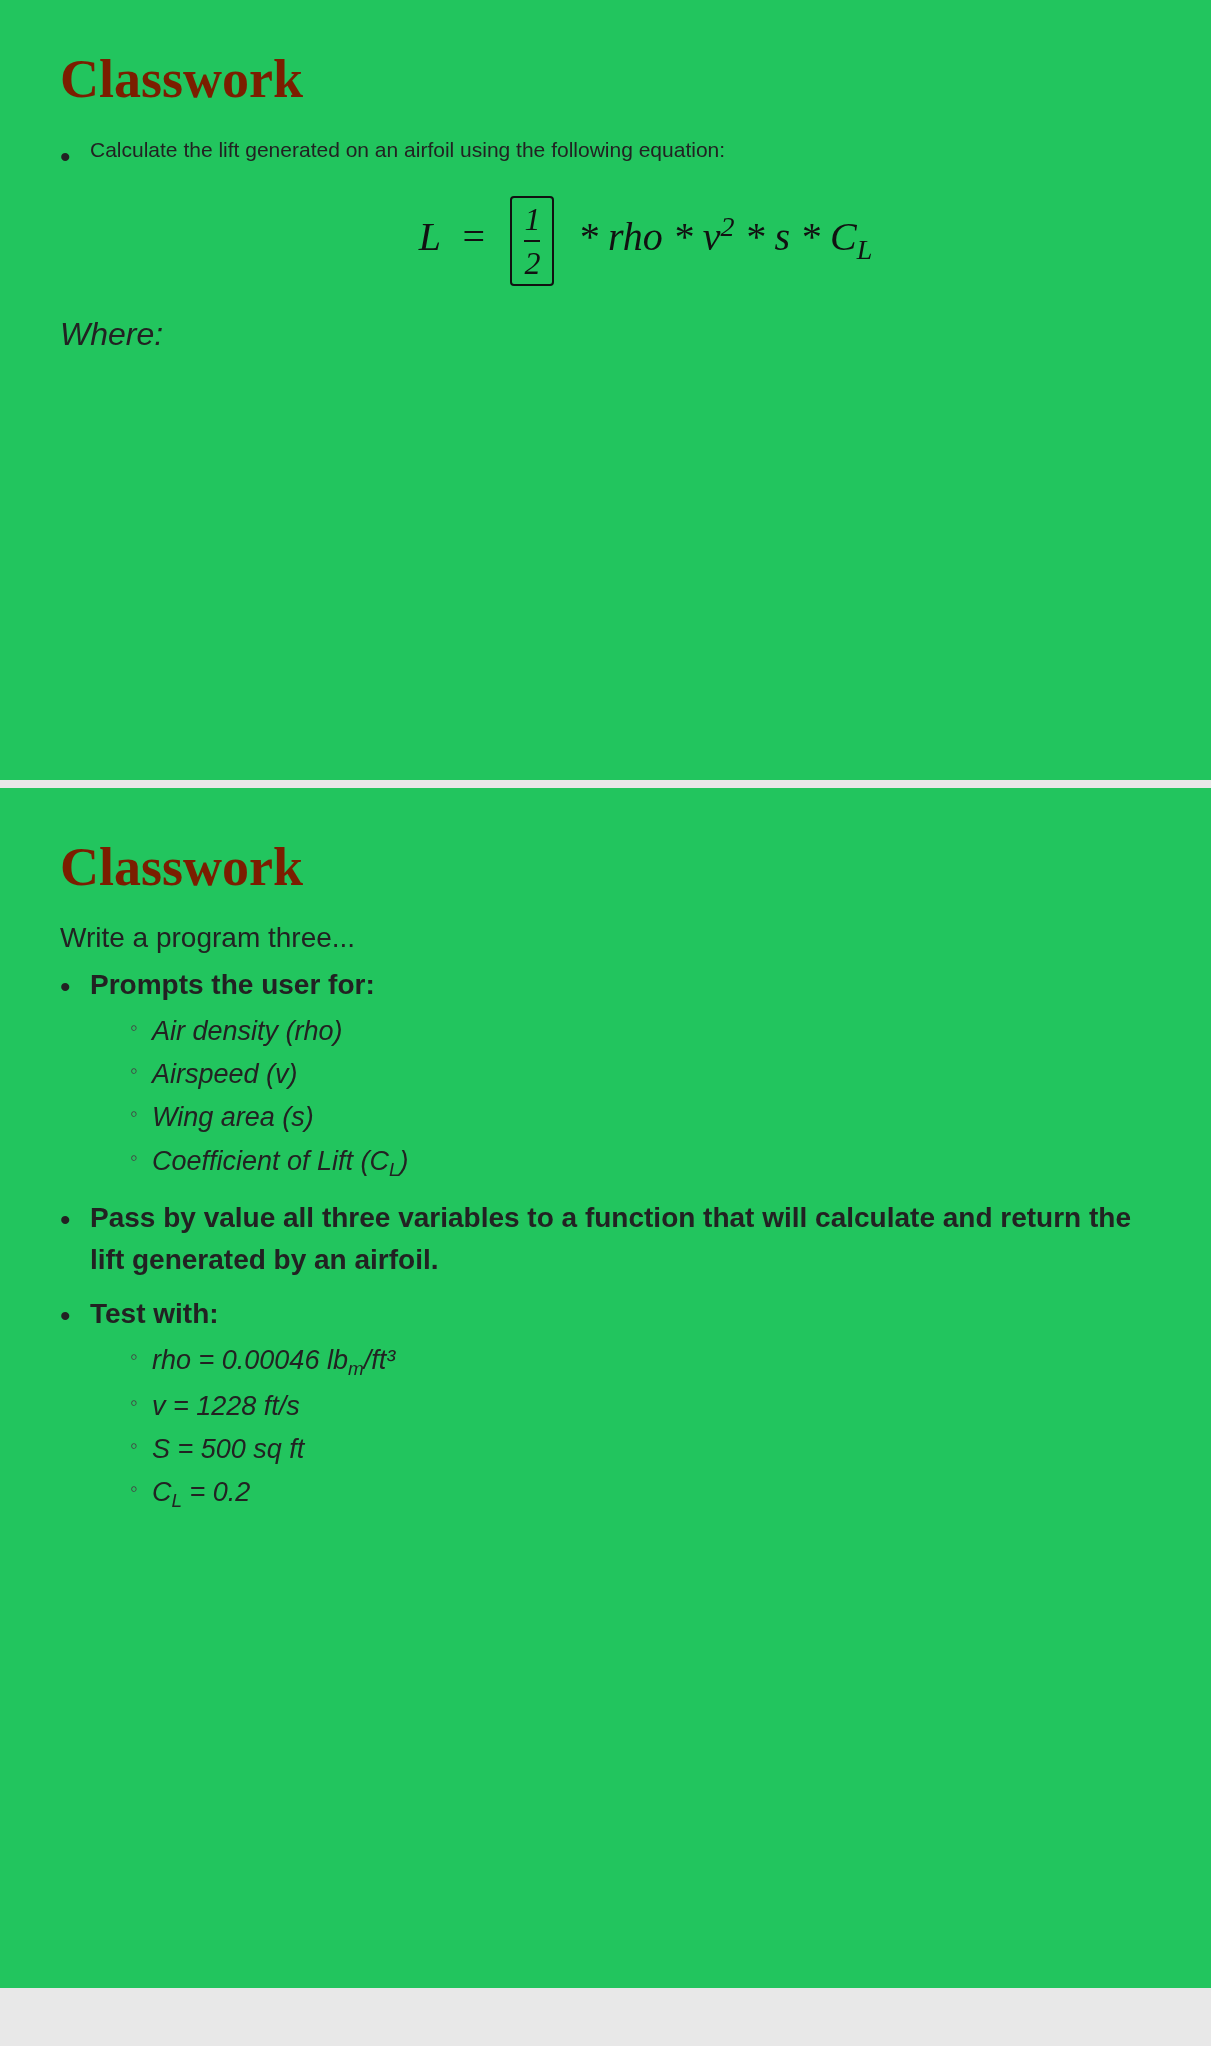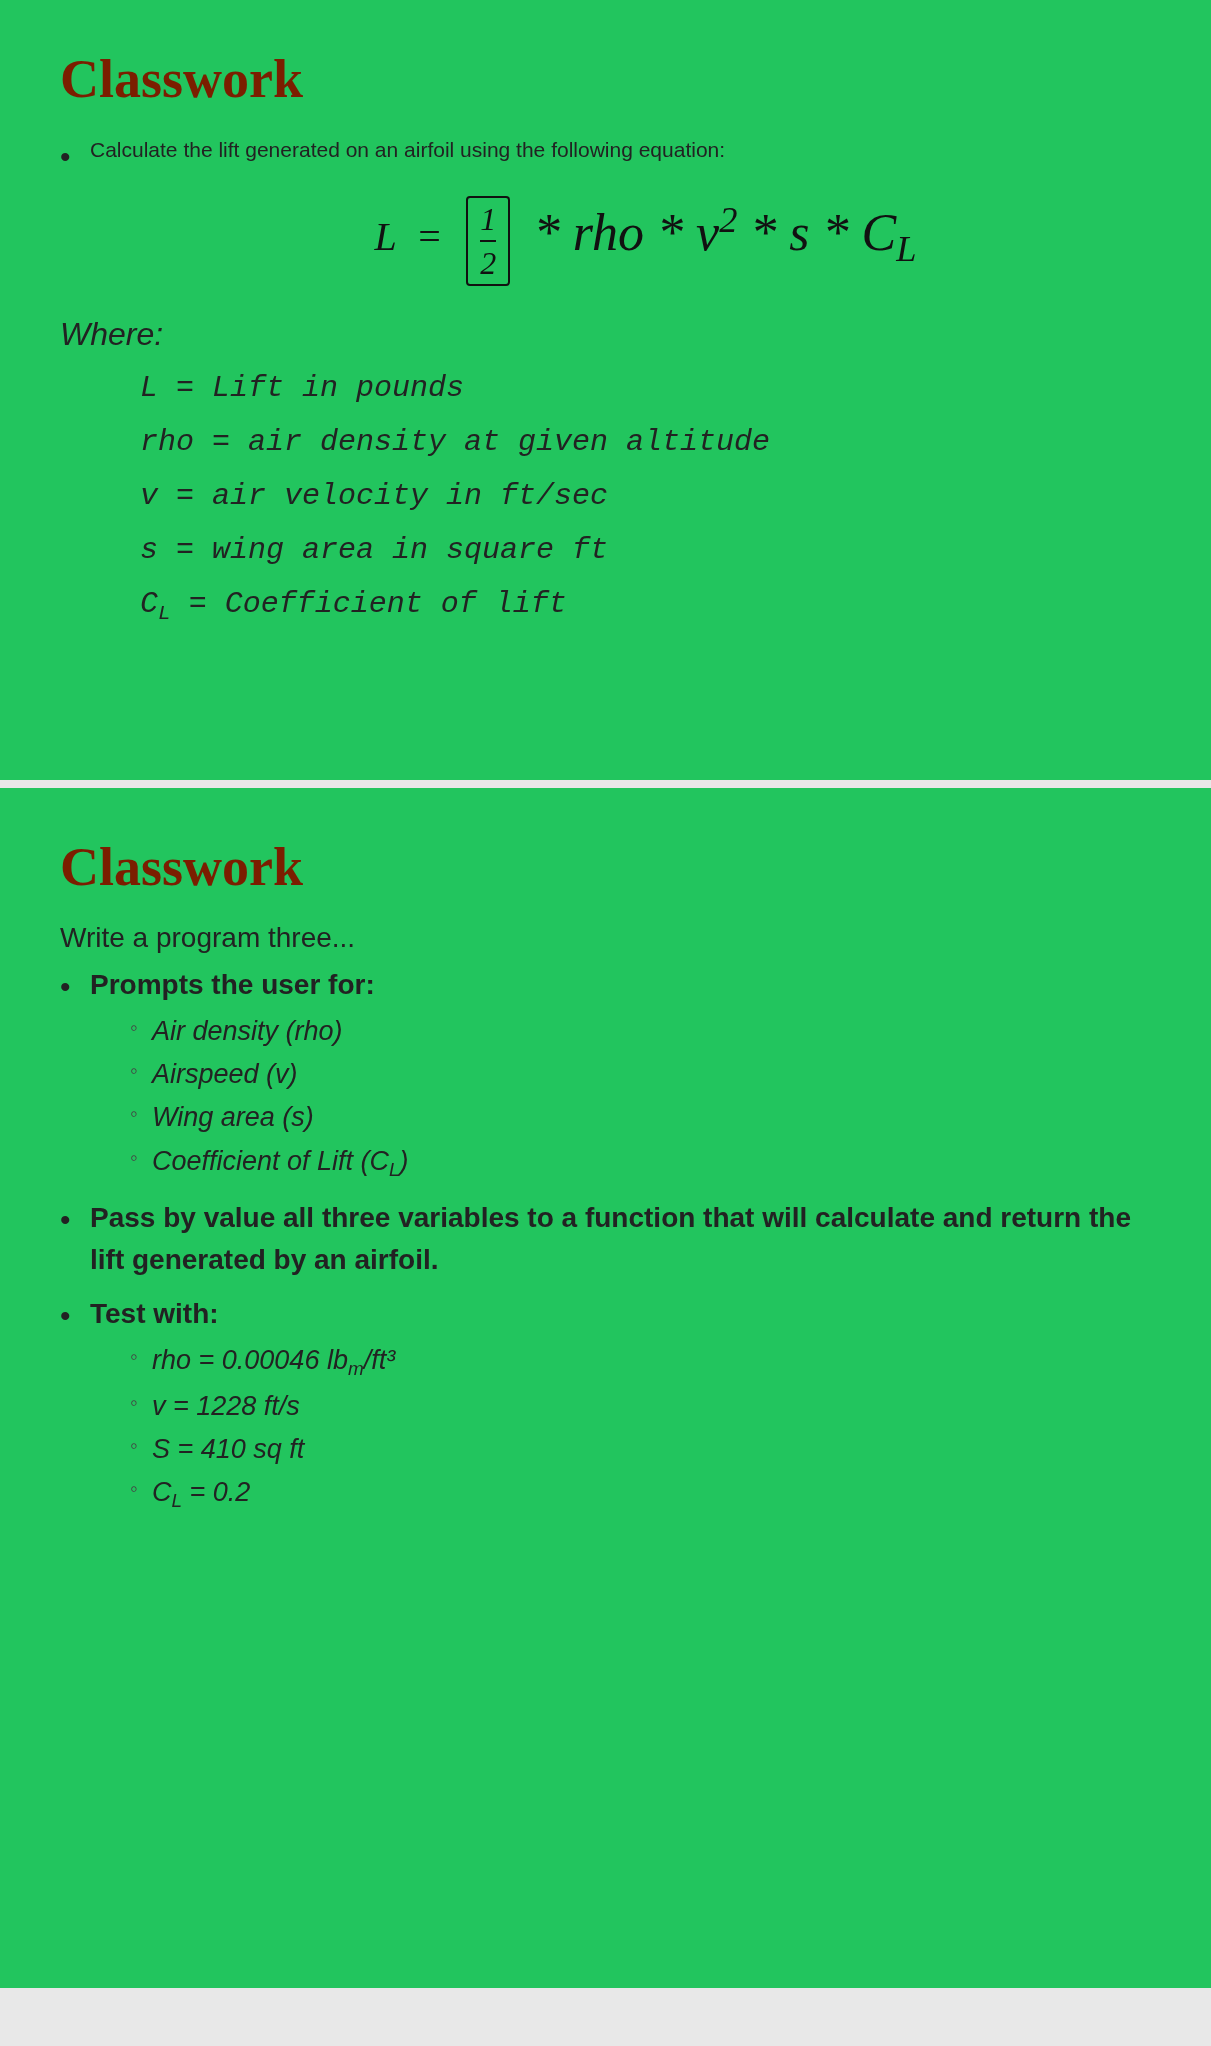--- a/index.html
+++ b/index.html
@@ -176,32 +176,25 @@
     </li>
   </ul>
 
   <div class="formula-block">
     <span style="font-style:italic; font-family:'Times New Roman',serif; font-size:40px;">L</span>
     <span style="font-style:normal; font-size:40px; margin: 0 12px;">=</span>
     <span class="frac">
       <span class="numer">1</span>
       <span class="denom">2</span>
     </span>
-    <span style="font-style:italic; font-size:52px; margin-left:10px;">* rho * v<span class="sup">2</span> * s * C<span class="sub">L</span></span>
+    <span style="font-style:italic; font-size:40px; margin-left:10px;">* rho * v<span class="sup">2</span> * s * C<span class="sub">L</span></span>
   </div>
 
   <div class="where-section">
     <p class="where-label">Where:</p>
-    <div class="definitions">
-      <div class="def-item">L = Lift in pounds</div>
-      <div class="def-item">rho = air density at given altitude</div>
-      <div class="def-item">v = air velocity in ft/sec</div>
-      <div class="def-item">s = wing area in square ft</div>
-      <div class="def-item">C<span class="sub">L</span> = Coefficient of lift</div>
-    </div>
   </div>
 </div>
 
 <div class="slide slide-2">
   <h1 class="slide-title">Classwork</h1>
 
   <p class="intro-text">Write a program three...</p>
 
   <ul class="bullet-list main-bullet-list">
 
@@ -218,19 +211,19 @@
     <li>
       <span class="bold-text">Pass by value all three variables to a function that will calculate and return the lift generated by an airfoil.</span>
     </li>
 
 
     <li>
       <span class="bold-text">Test with:</span>
       <ul class="sub-bullet-list">
         <li><span>rho = 0.00046 lb<span class="sub">m</span>/ft³</span></li>
         <li><span>v = 1228 ft/s</span></li>
-        <li><span>S = 410 sq ft</span></li>
+        <li><span>S = 500 sq ft</span></li>
         <li><span>C<span class="sub">L</span> = 0.2</span></li>
       </ul>
     </li>
 
   </ul>
 </div>
 
 </body></html>

